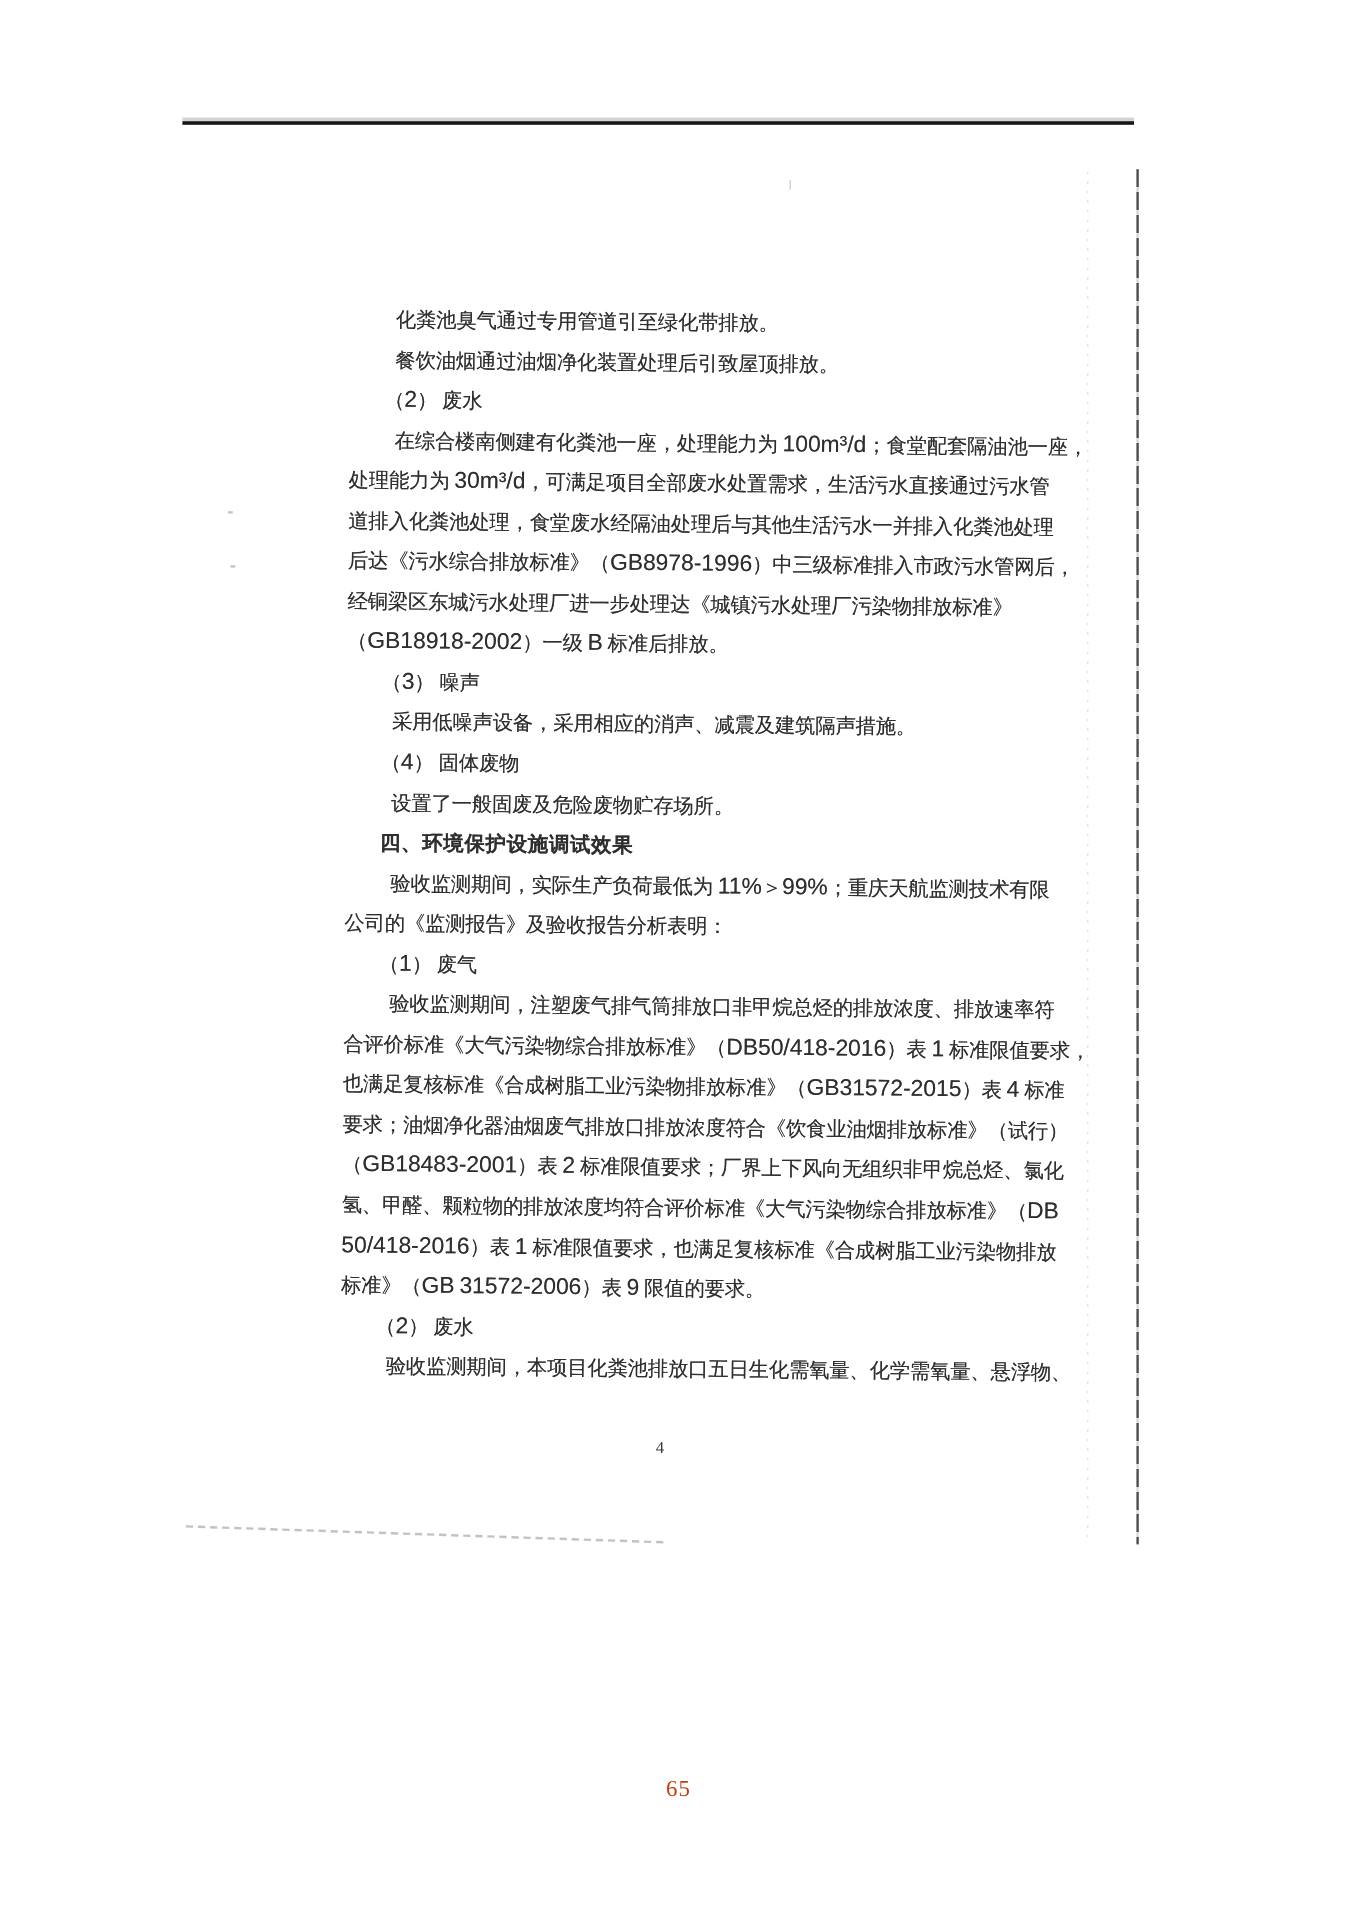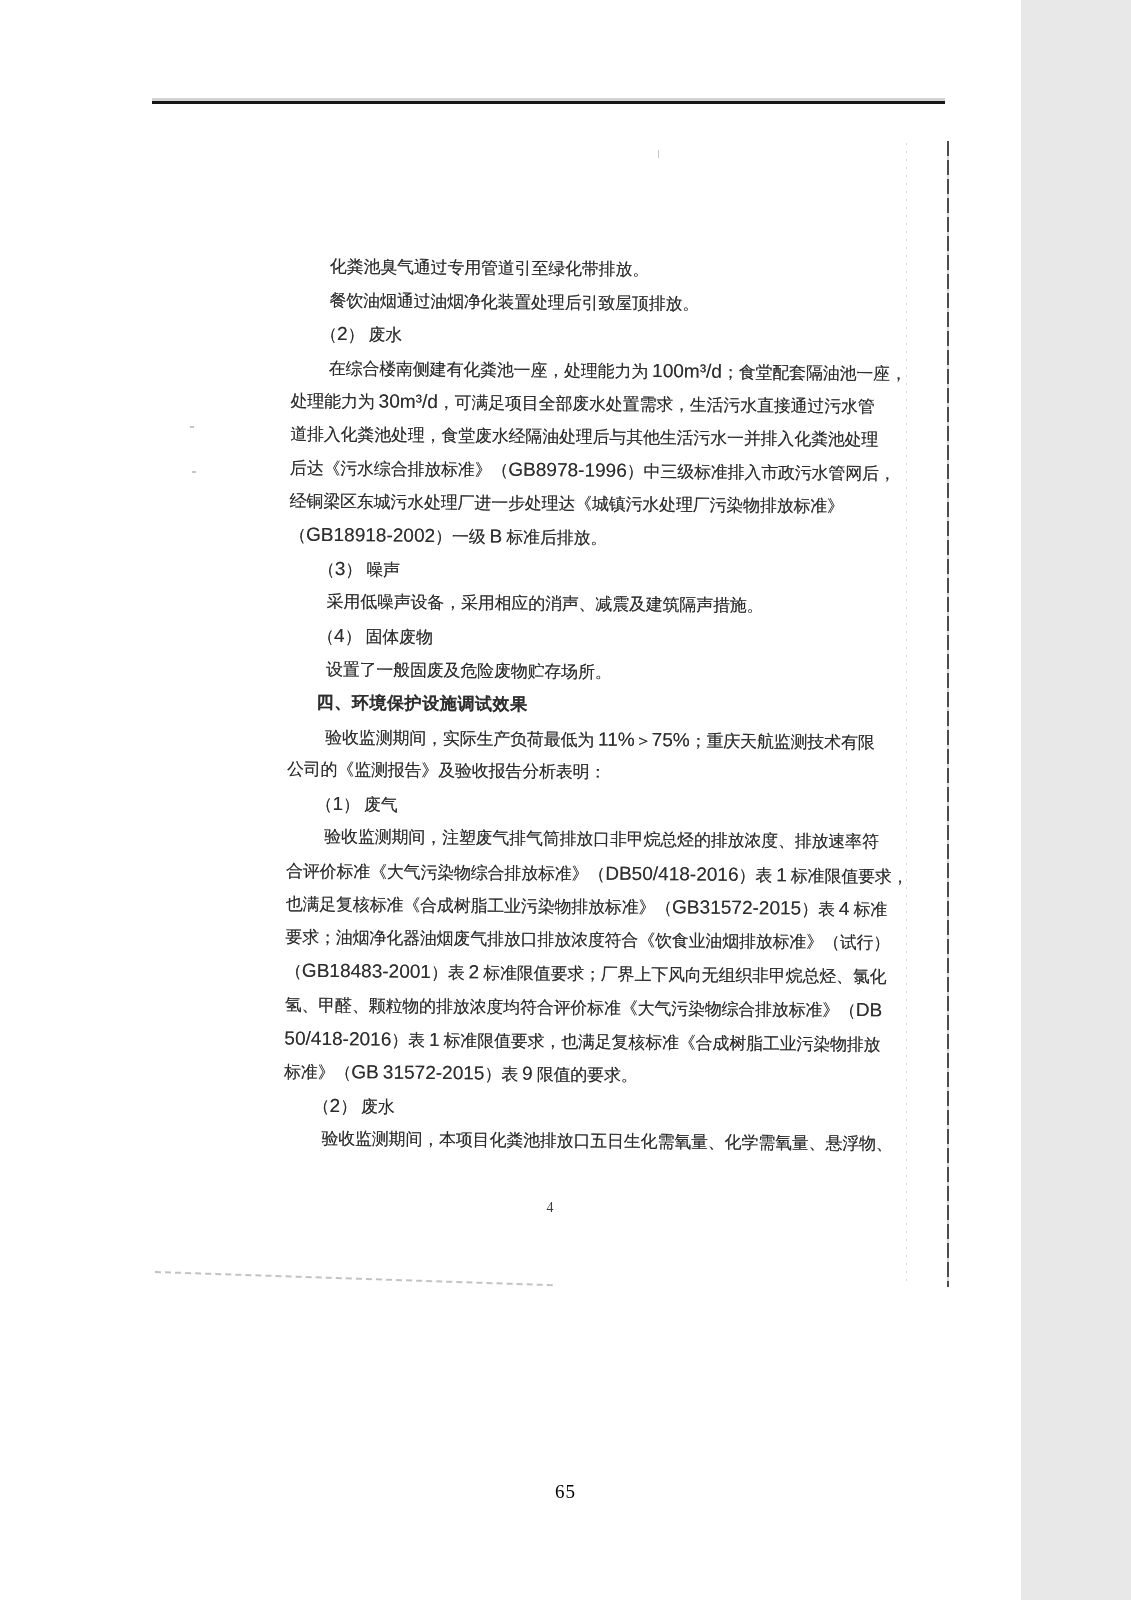--- a/index.html
+++ b/index.html
@@ -1,18 +1,18 @@
 <!DOCTYPE html>
 <html><head>
 <meta charset="utf-8">
 <style>
   html,body{margin:0;padding:0;background:#e8e8e8;}
   .page{
     position:relative;
-    width:1021px;height:1600px;
+    width:1131px;height:1600px;
     background:#ffffff;
     overflow:hidden;
     font-family:"Liberation Serif","DejaVu Serif",serif;
     color:#333;
   }
   
   .top-rule{
     position:absolute;left:152px;top:101px;width:793px;height:3px;
     background:#161616;
     box-shadow:0 -3px 0 rgba(140,140,140,.38);
@@ -59,21 +59,21 @@
   .latin{
     font-family:"Liberation Sans","DejaVu Sans",sans-serif;
     font-size:1.12em;letter-spacing:0;
   }
   .inner-pageno{
     position:absolute;left:520px;top:1200px;width:60px;
     text-align:center;font-size:14px;color:#3c3c3c;
   }
   .footer-pageno{
     position:absolute;left:0;top:1481px;width:1131px;
-    text-align:center;font-size:19px;color:#000000;letter-spacing:1px;
+    text-align:center;font-size:19px;color:#c2410c;letter-spacing:1px;
   }
 </style>
 </head>
 <body>
 
 <div class="page">
 
   <div class="top-rule"></div>
 
   <div class="edge-faint"></div>
@@ -93,31 +93,31 @@
       <div class="line cont">处理能力为 <span class="latin">30m³/d</span>，可满足项目全部废水处置需求，生活污水直接通过污水管</div>
       <div class="line cont">道排入化粪池处理，食堂废水经隔油处理后与其他生活污水一并排入化粪池处理</div>
       <div class="line cont">后达《污水综合排放标准》（<span class="latin">GB8978-1996</span>）中三级标准排入市政污水管网后，</div>
       <div class="line cont">经铜梁区东城污水处理厂进一步处理达《城镇污水处理厂污染物排放标准》</div>
       <div class="line cont">（<span class="latin">GB18918-2002</span>）一级 <span class="latin">B</span> 标准后排放。</div>
       <div class="line heading">（<span class="latin">3</span>） 噪声</div>
       <div class="line indent">采用低噪声设备，采用相应的消声、减震及建筑隔声措施。</div>
       <div class="line heading">（<span class="latin">4</span>） 固体废物</div>
       <div class="line indent">设置了一般固废及危险废物贮存场所。</div>
       <div class="line section">四、环境保护设施调试效果</div>
-      <div class="line indent">验收监测期间，实际生产负荷最低为 <span class="latin">11%</span>＞<span class="latin">75%</span>；重庆天航监测技术有限</div>
+      <div class="line indent">验收监测期间，实际生产负荷最低为 <span class="latin">11%</span>＞<span class="latin">99%</span>；重庆天航监测技术有限</div>
       <div class="line cont">公司的《监测报告》及验收报告分析表明：</div>
       <div class="line heading">（<span class="latin">1</span>） 废气</div>
       <div class="line indent">验收监测期间，注塑废气排气筒排放口非甲烷总烃的排放浓度、排放速率符</div>
       <div class="line cont">合评价标准《大气污染物综合排放标准》（<span class="latin">DB50/418-2016</span>）表 <span class="latin">1</span> 标准限值要求，</div>
       <div class="line cont">也满足复核标准《合成树脂工业污染物排放标准》（<span class="latin">GB31572-2015</span>）表 <span class="latin">4</span> 标准</div>
       <div class="line cont">要求；油烟净化器油烟废气排放口排放浓度符合《饮食业油烟排放标准》（试行）</div>
       <div class="line cont">（<span class="latin">GB18483-2001</span>）表 <span class="latin">2</span> 标准限值要求；厂界上下风向无组织非甲烷总烃、氯化</div>
       <div class="line cont">氢、甲醛、颗粒物的排放浓度均符合评价标准《大气污染物综合排放标准》（<span class="latin">DB</span></div>
       <div class="line cont"><span class="latin">50/418-2016</span>）表 <span class="latin">1</span> 标准限值要求，也满足复核标准《合成树脂工业污染物排放</div>
-      <div class="line cont">标准》（<span class="latin">GB</span> <span class="latin">31572-2015</span>）表 <span class="latin">9</span> 限值的要求。</div>
+      <div class="line cont">标准》（<span class="latin">GB</span> <span class="latin">31572-2006</span>）表 <span class="latin">9</span> 限值的要求。</div>
       <div class="line heading">（<span class="latin">2</span>） 废水</div>
       <div class="line indent">验收监测期间，本项目化粪池排放口五日生化需氧量、化学需氧量、悬浮物、</div>
     </div>
 
   <div class="inner-pageno">4</div>
 
   <div class="footer-pageno">65</div>
 
 </div>
 

